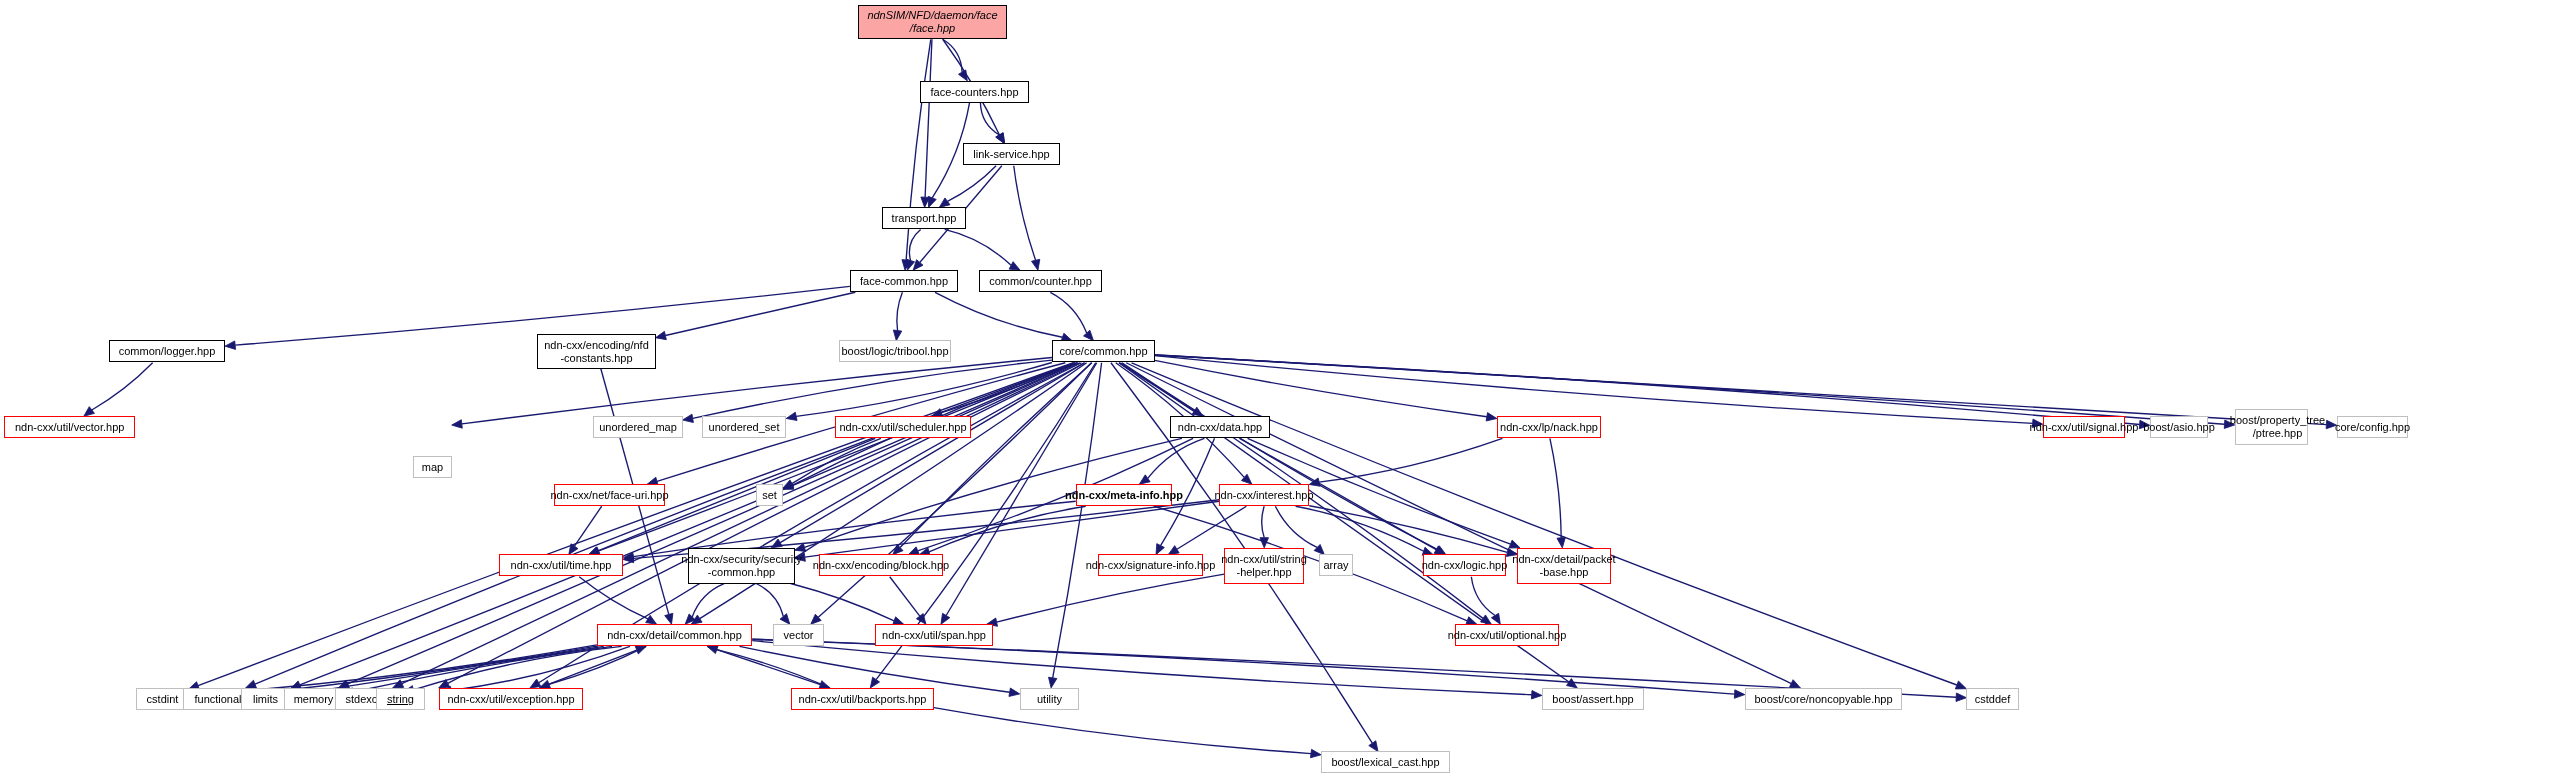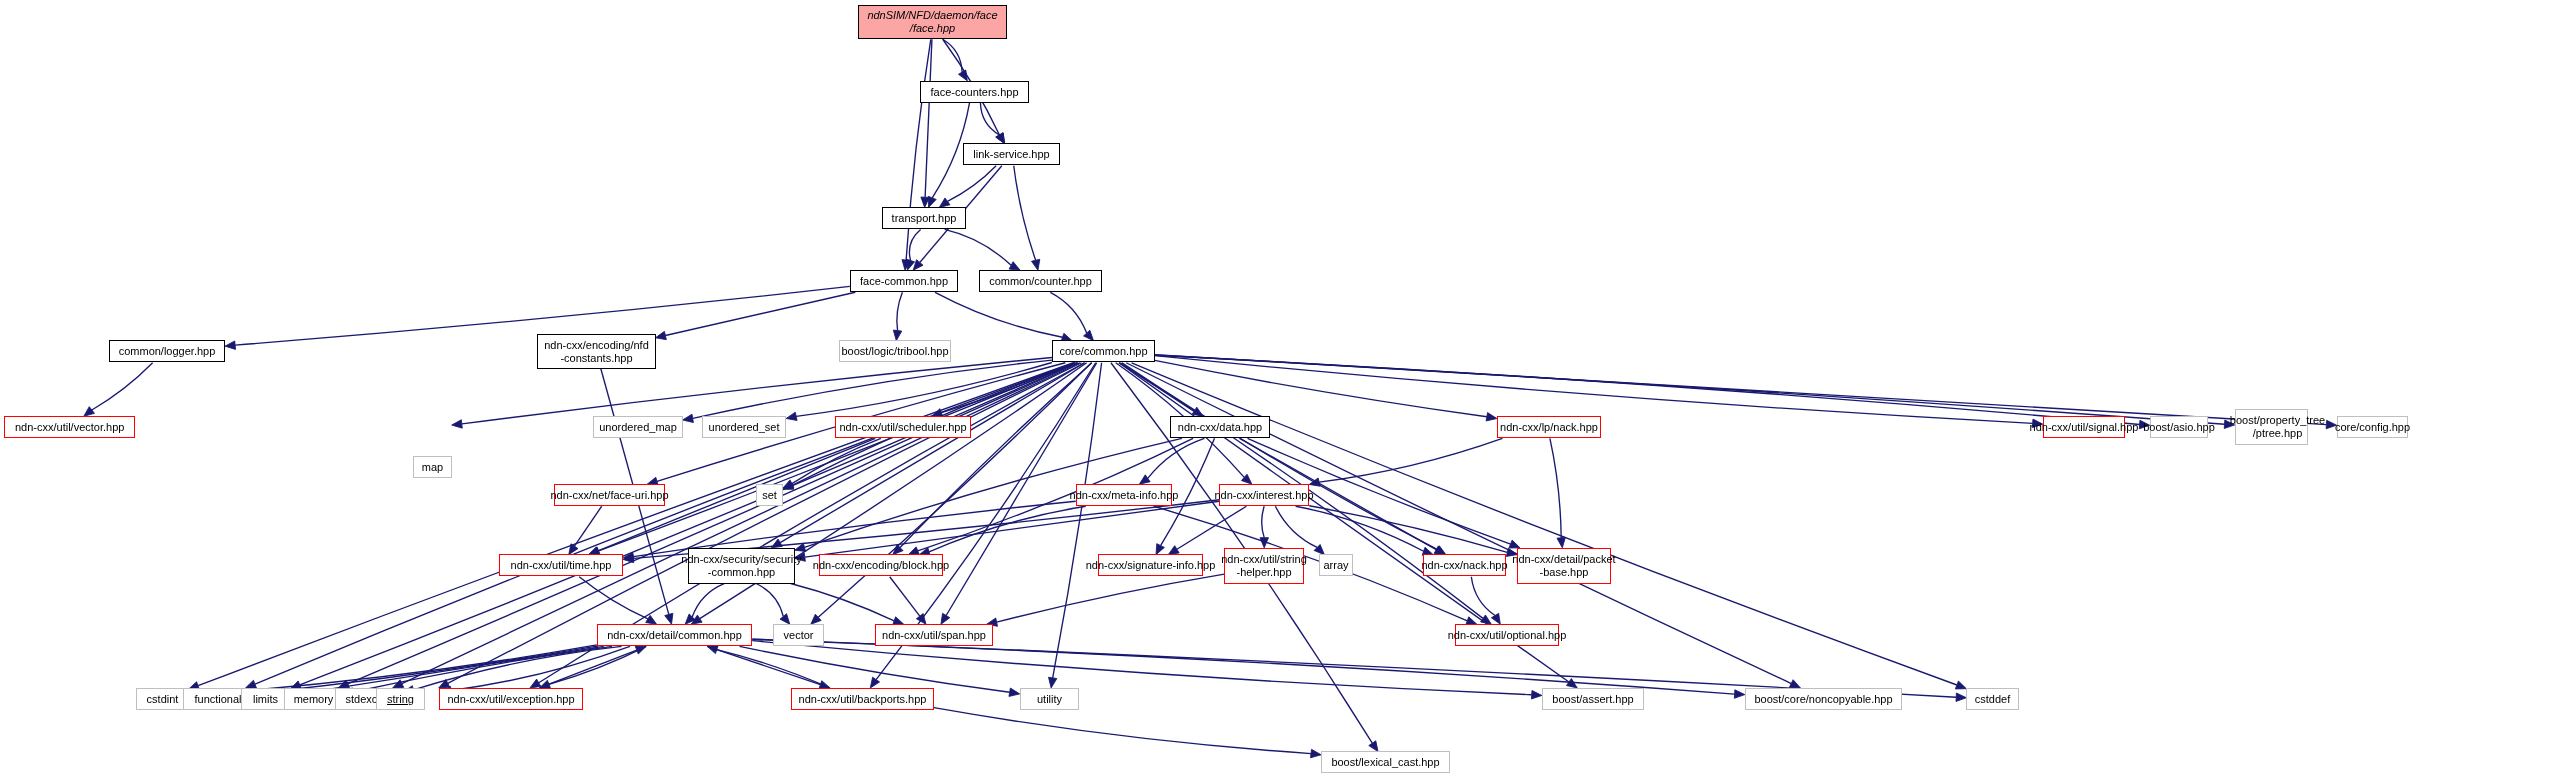--- a/index.html
+++ b/index.html
@@ -228,31 +228,31 @@
     <div class="node red" style="left: 835px; top: 416px; width: 136px; height: 22px;"><span>ndn-cxx/util/scheduler.hpp</span></div>
     <div class="node black" style="left: 1170px; top: 416px; width: 100px; height: 22px;"><span>ndn-cxx/data.hpp</span></div>
     <div class="node red" style="left: 1497px; top: 416px; width: 104px; height: 22px; text-align: right;"><span>ndn-cxx/lp/nack.hpp</span></div>
     <div class="node red" style="left: 2043px; top: 416px; width: 82px; height: 22px;"><span>ndn-cxx/util/signal.hpp</span></div>
     <div class="node gray" style="left: 2150px; top: 416px; width: 58px; height: 22px;"><span>boost/asio.hpp</span></div>
     <div class="node gray" style="left: 2235px; top: 409px; width: 73px; height: 36px; padding-left: 12px;"><span>boost/property_tree
 /ptree.hpp</span></div>
     <div class="node gray" style="left: 2337px; top: 416px; width: 71px; height: 22px;"><span>core/config.hpp</span></div>
     <div class="node red" style="left: 554px; top: 484px; width: 111px; height: 22px;"><span>ndn-cxx/net/face-uri.hpp</span></div>
     <div class="node gray" style="left: 756px; top: 484px; width: 27px; height: 22px;"><span>set</span></div>
-    <div class="node red" style="left: 1076px; top: 484px; width: 96px; height: 22px;"><span>ndn-cxx/meta-info.hpp</span></div>
+    <div class="node red" style="left: 1076px; top: 484px; width: 96px; height: 22px; font-weight: bold;"><span>ndn-cxx/meta-info.hpp</span></div>
     <div class="node red" style="left: 1219px; top: 484px; width: 90px; height: 22px;"><span>ndn-cxx/interest.hpp</span></div>
     <div class="node red" style="left: 499px; top: 554px; width: 124px; height: 22px;"><span>ndn-cxx/util/time.hpp</span></div>
     <div class="node black" style="left: 688px; top: 548px; width: 107px; height: 36px;"><span>ndn-cxx/security/security
 -common.hpp</span></div>
     <div class="node red" style="left: 819px; top: 554px; width: 124px; height: 22px;"><span>ndn-cxx/encoding/block.hpp</span></div>
     <div class="node red" style="left: 1098px; top: 554px; width: 105px; height: 22px;"><span>ndn-cxx/signature-info.hpp</span></div>
     <div class="node red" style="left: 1224px; top: 548px; width: 80px; height: 36px;"><span>ndn-cxx/util/string
 -helper.hpp</span></div>
     <div class="node gray" style="left: 1319px; top: 554px; width: 34px; height: 22px;"><span>array</span></div>
-    <div class="node red" style="left: 1423px; top: 554px; width: 83px; height: 22px;"><span>ndn-cxx/nack.hpp</span></div>
+    <div class="node red" style="left: 1423px; top: 554px; width: 83px; height: 22px;"><span>ndn-cxx/logic.hpp</span></div>
     <div class="node red" style="left: 1517px; top: 548px; width: 94px; height: 36px;"><span>ndn-cxx/detail/packet
 -base.hpp</span></div>
     <div class="node red" style="left: 597px; top: 624px; width: 155px; height: 22px; align-items: center;"><span>ndn-cxx/detail/common.hpp</span></div>
     <div class="node gray" style="left: 773px; top: 624px; width: 51px; height: 22px;"><span>vector</span></div>
     <div class="node red" style="left: 875px; top: 624px; width: 118px; height: 22px;"><span>ndn-cxx/util/span.hpp</span></div>
     <div class="node red" style="left: 1455px; top: 624px; width: 104px; height: 22px;"><span>ndn-cxx/util/optional.hpp</span></div>
     <div class="node gray" style="left: 136px; top: 688px; width: 53px; height: 22px;"><span>cstdint</span></div>
     <div class="node gray" style="left: 183px; top: 688px; width: 70px; height: 22px;"><span>functional</span></div>
     <div class="node gray" style="left: 241px; top: 688px; width: 49px; height: 22px;"><span>limits</span></div>
     <div class="node gray" style="left: 284px; top: 688px; width: 59px; height: 22px;"><span>memory</span></div>

